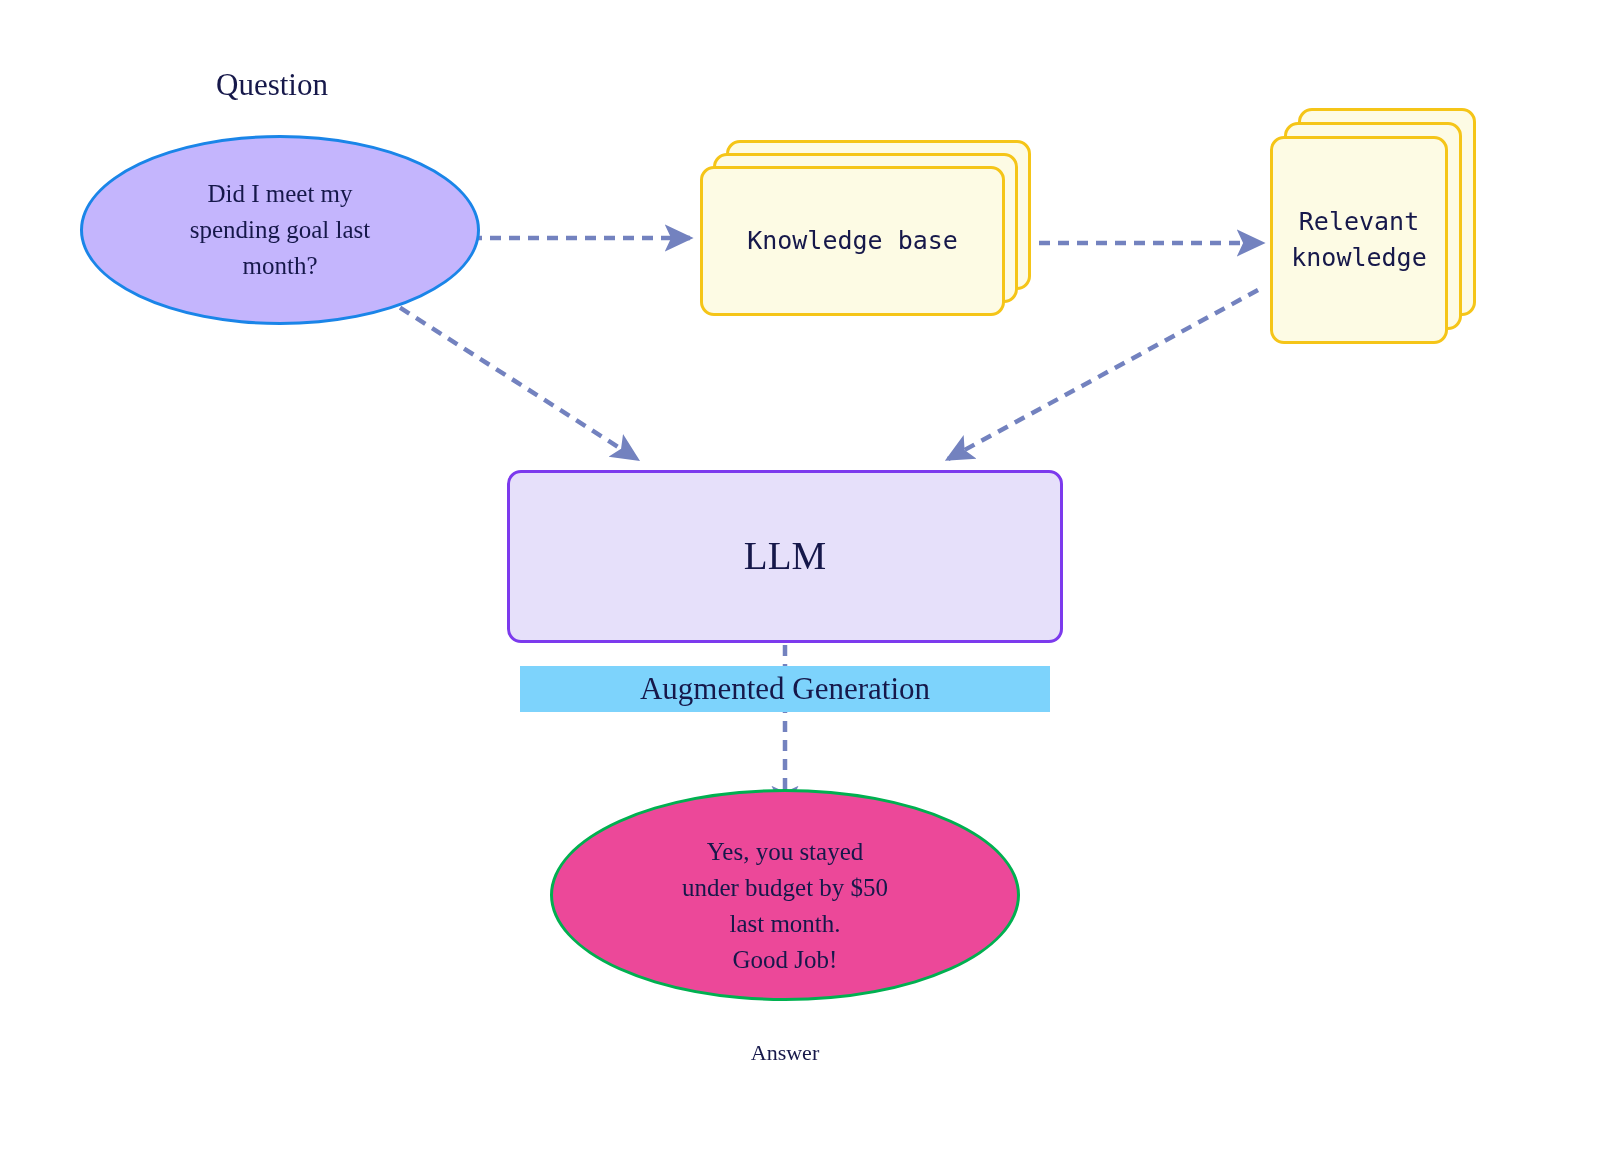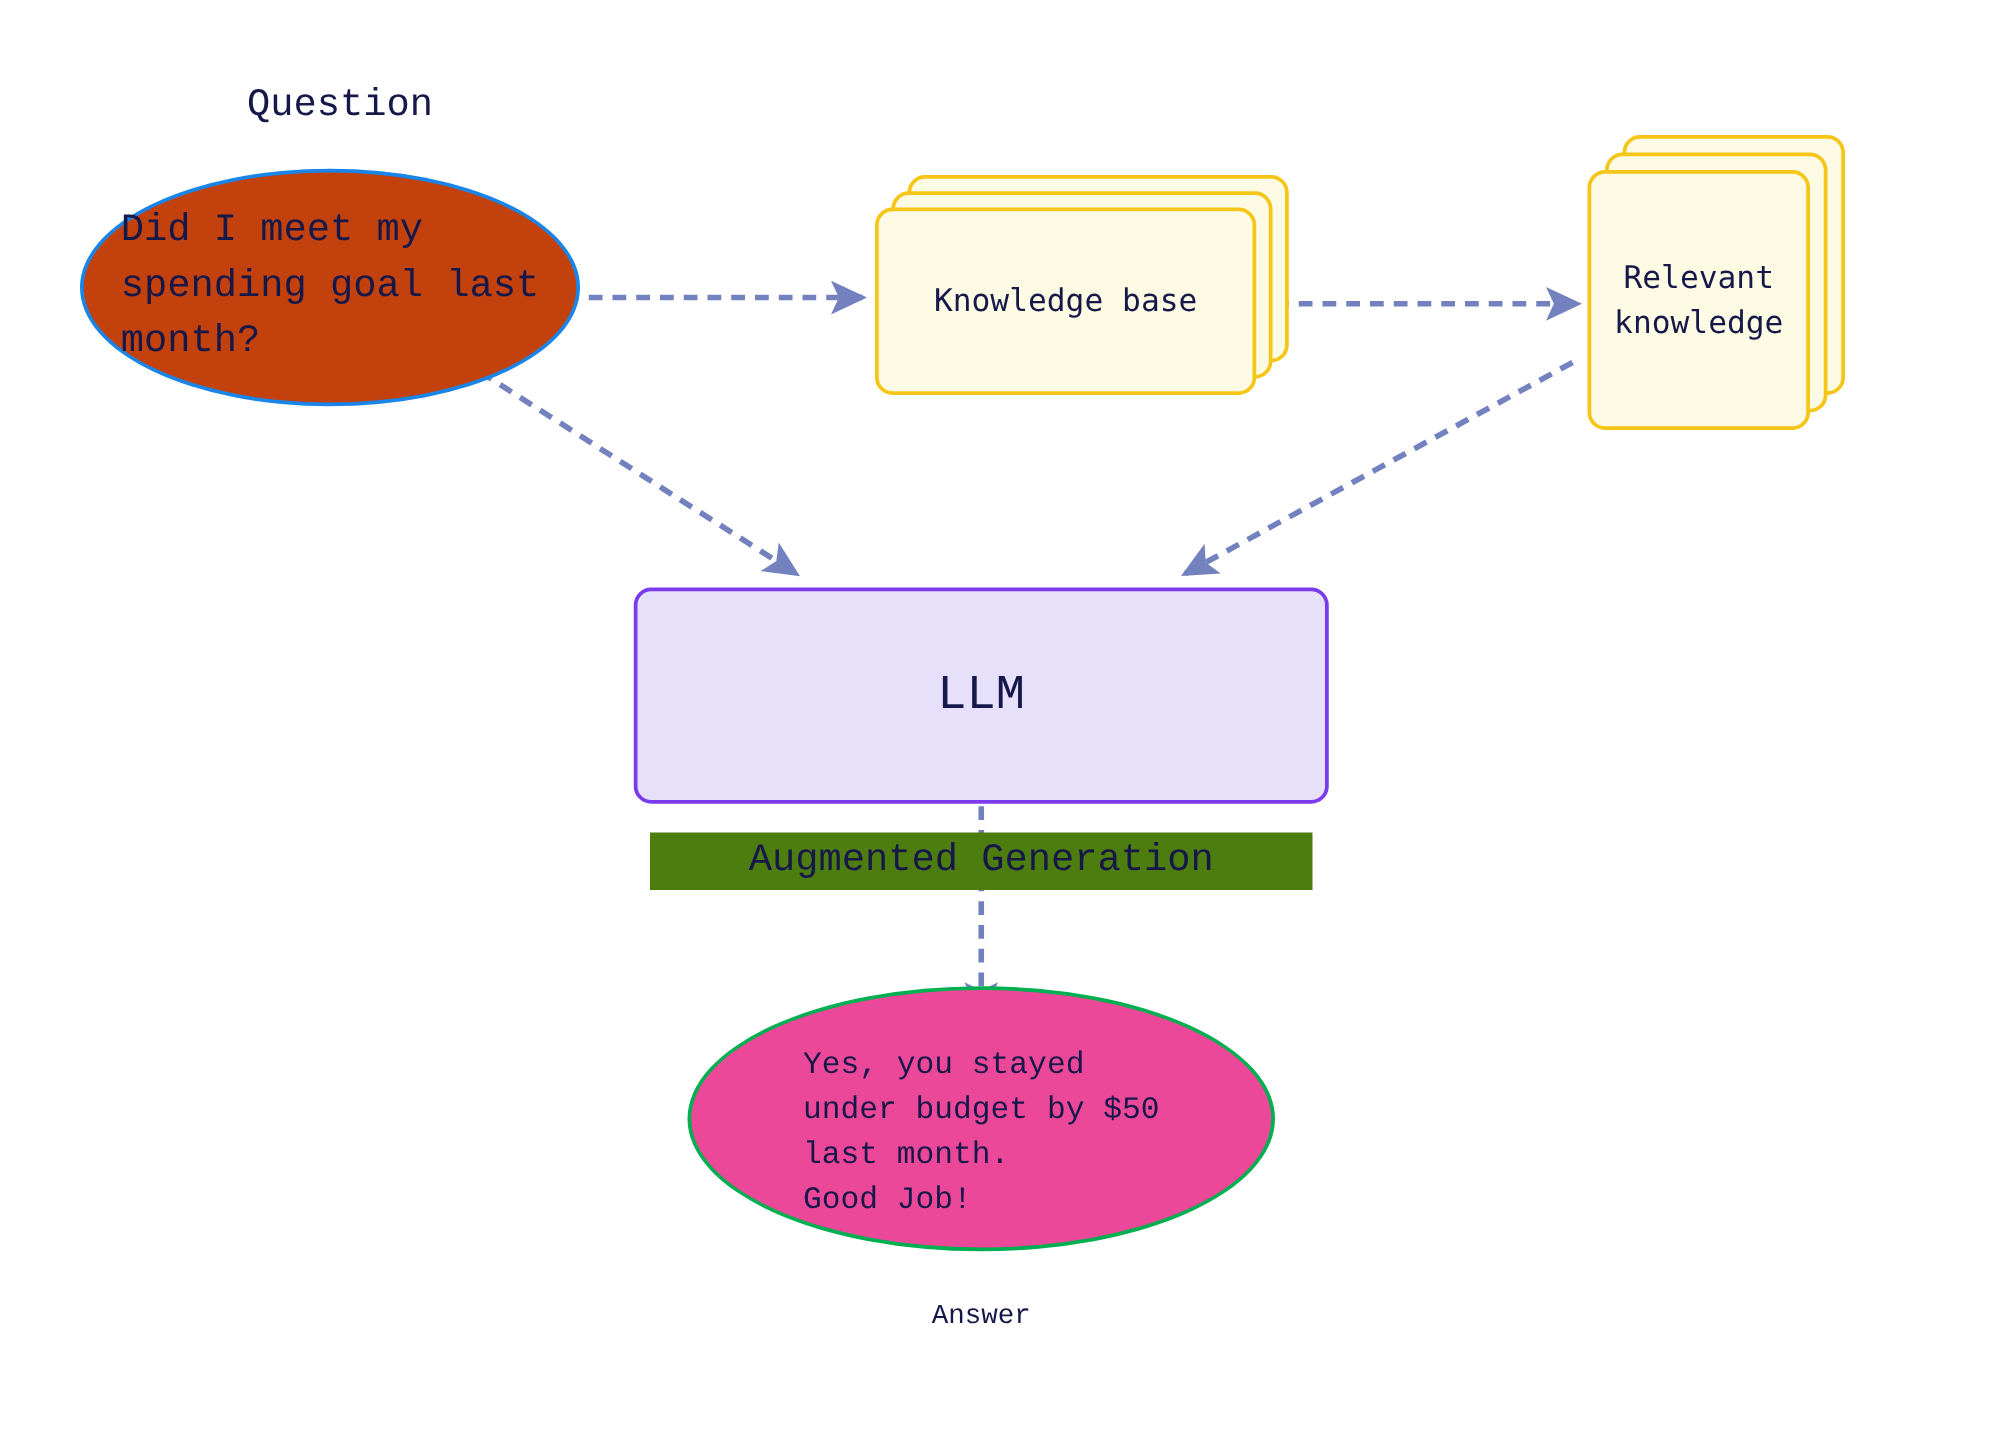--- a/index.html
+++ b/index.html
@@ -24,36 +24,36 @@
     width: 1600px;
     height: 1150px;
     pointer-events: none;
   }
   .node {
     position: absolute;
     box-sizing: border-box;
     display: flex;
     align-items: center;
     justify-content: center;
-    text-align: left;
+    text-align: center;
     color: #16184a;
-    font-family: Liberation Mono, monospace;
+    font-family: Liberation Serif, serif;
     white-space: pre;
     line-height: 1.45;
   }
   
   #question-ellipse {
-    left: 64px;
+    left: 80px;
     top: 135px;
     width: 400px;
     height: 190px;
     border-radius: 50%;
-    background: #c2410c;
+    background: #c4b5fd;
     border: 3px solid #1a85e8;
-    font-size: 31px;
+    font-size: 25px;
     z-index: 3;
   }
   #question-label {
     left: 72px;
     top: 62px;
     width: 400px;
     height: 46px;
     font-size: 31px;
     color: #16184a;
     z-index: 4;
@@ -104,21 +104,21 @@
     z-index: 3;
   }
   
   #augmented-generation-label {
     left: 520px;
     top: 666px;
     width: 530px;
     height: 46px;
     font-size: 31px;
     z-index: 5;
-    background: #4d7c0f;
+    background: #7dd3fc;
   }
   
   #answer-ellipse {
     left: 550px;
     top: 789px;
     width: 470px;
     height: 212px;
     border-radius: 50%;
     background: #ec4899;
     border: 3px solid #00b050;

